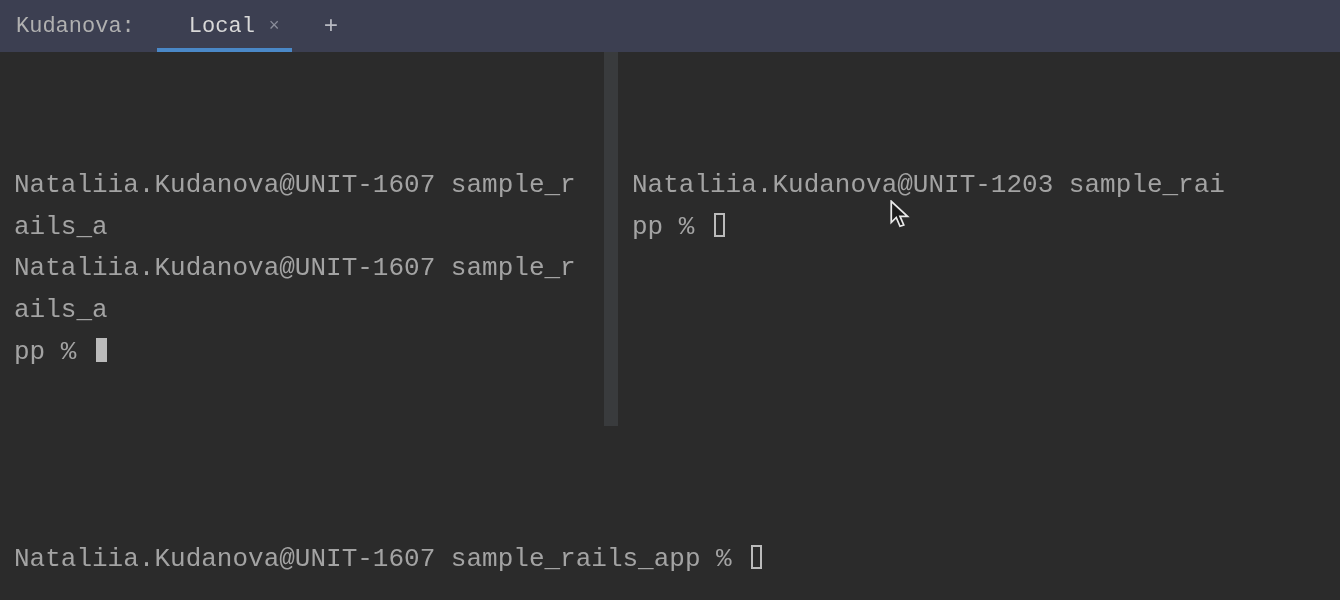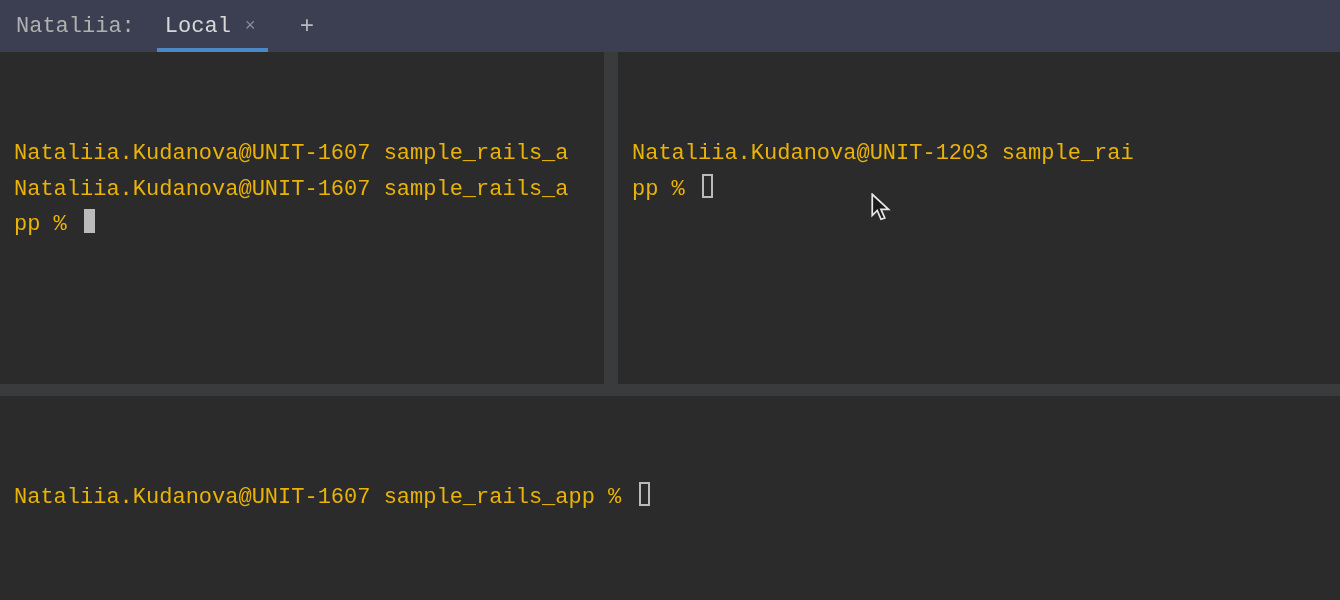--- a/index.html
+++ b/index.html
@@ -31,20 +31,21 @@
     .tab {
       display: flex;
       align-items: center;
       gap: 14px;
       height: 100%;
       position: relative;
       padding: 0 6px;
     }
     .tab-label {
       color: #d8d8d8;
+      margin-left: 24px;
     }
     .tab-close {
       color: #8a8d9a;
       font-size: 18px;
       line-height: 1;
       cursor: pointer;
     }
     .tab-underline {
       position: absolute;
       left: -2px;
@@ -64,24 +65,24 @@
       display: flex;
       flex-direction: column;
       height: 548px;
     }
     .top-row {
       display: flex;
       height: 374px;
     }
     .pane {
       background: #2b2b2b;
-      padding: 14px 14px;
-      color: #eab308;
+      padding: 30px 14px;
+      color: #a3a3a3;
       font-family: "Menlo", "Consolas", "Courier New", monospace;
-      font-size: 22px;
+      font-size: 26px;
       line-height: 1.6;
       white-space: pre-wrap;
       word-break: break-all;
       position: relative;
     }
     .pane-left {
       width: 604px;
       border-right: 1px solid #2b2b2b;
     }
     .vsplit {
@@ -129,21 +130,21 @@
       height: 30px;
     }
     .term-line {
       display: block;
     }
   </style>
 </head>
 <body>
 
 <div class="header">
-  <span class="header-title">Nataliia:</span>
+  <span class="header-title">Kudanova:</span>
   <div class="tab">
     <span class="tab-label">Local</span>
     <span class="tab-close">×</span>
     <div class="tab-underline"></div>
   </div>
   <span class="add-tab">+</span>
 </div>
 
 <div class="splits">
   <div class="top-row">

